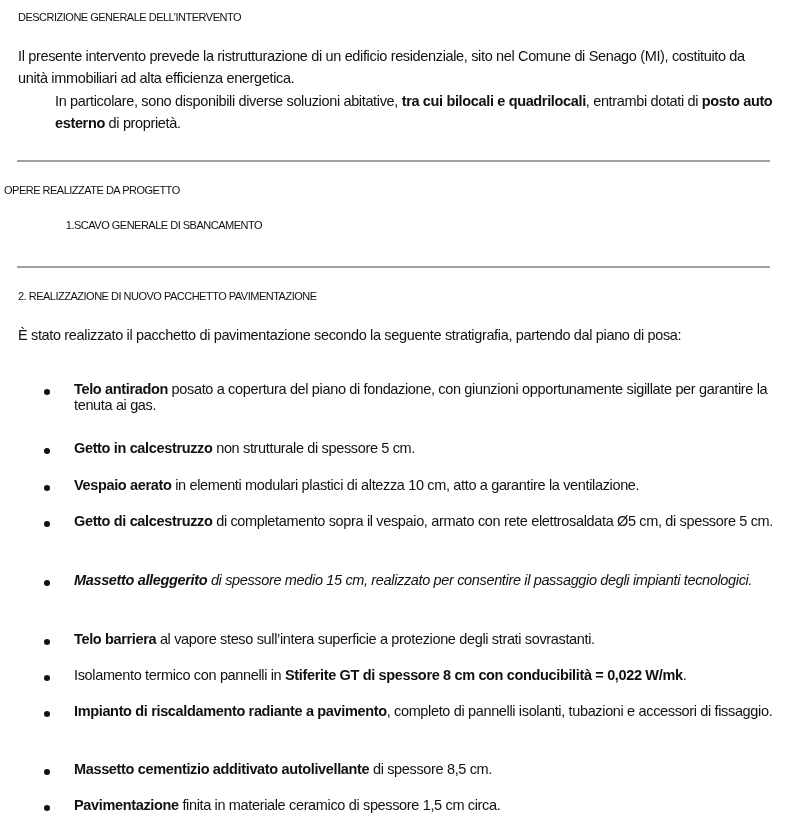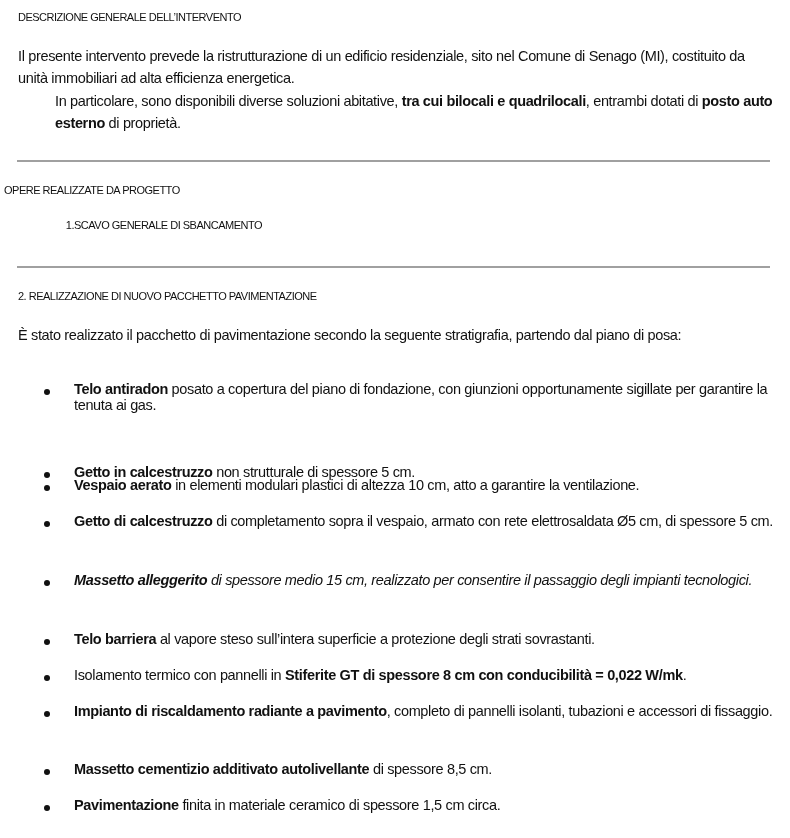--- a/index.html
+++ b/index.html
@@ -47,21 +47,21 @@
 
 <div class="abs heading" style="left:18px; top:290px;">2. REALIZZAZIONE DI NUOVO PACCHETTO PAVIMENTAZIONE</div>
 
 <div class="abs para" style="top:324px;">È stato realizzato il pacchetto di pavimentazione secondo la seguente stratigrafia, partendo dal piano di posa:</div>
 
 <div class="abs bullet-item" style="top:381px;">
   <span class="bullet-dot"></span>
   <span class="bullet-text"><span></span><b>Telo antiradon</b><span> posato a copertura del piano di fondazione, con giunzioni opportunamente sigillate per garantire la tenuta ai gas.</span></span>
 </div>
 
-<div class="abs bullet-item" style="top:440px;margin-top:24px;">
+<div class="abs bullet-item" style="top:440px;">
   <span class="bullet-dot"></span>
   <span class="bullet-text"><span></span><b>Getto in calcestruzzo</b><span> non strutturale di spessore 5 cm.</span></span>
 </div>
 
 <div class="abs bullet-item" style="top:477px;">
   <span class="bullet-dot"></span>
   <span class="bullet-text"><span></span><b>Vespaio aerato</b><span> in elementi modulari plastici di altezza 10 cm, atto a garantire la ventilazione.</span></span>
 </div>
 
 <div class="abs bullet-item" style="top:513px;">

